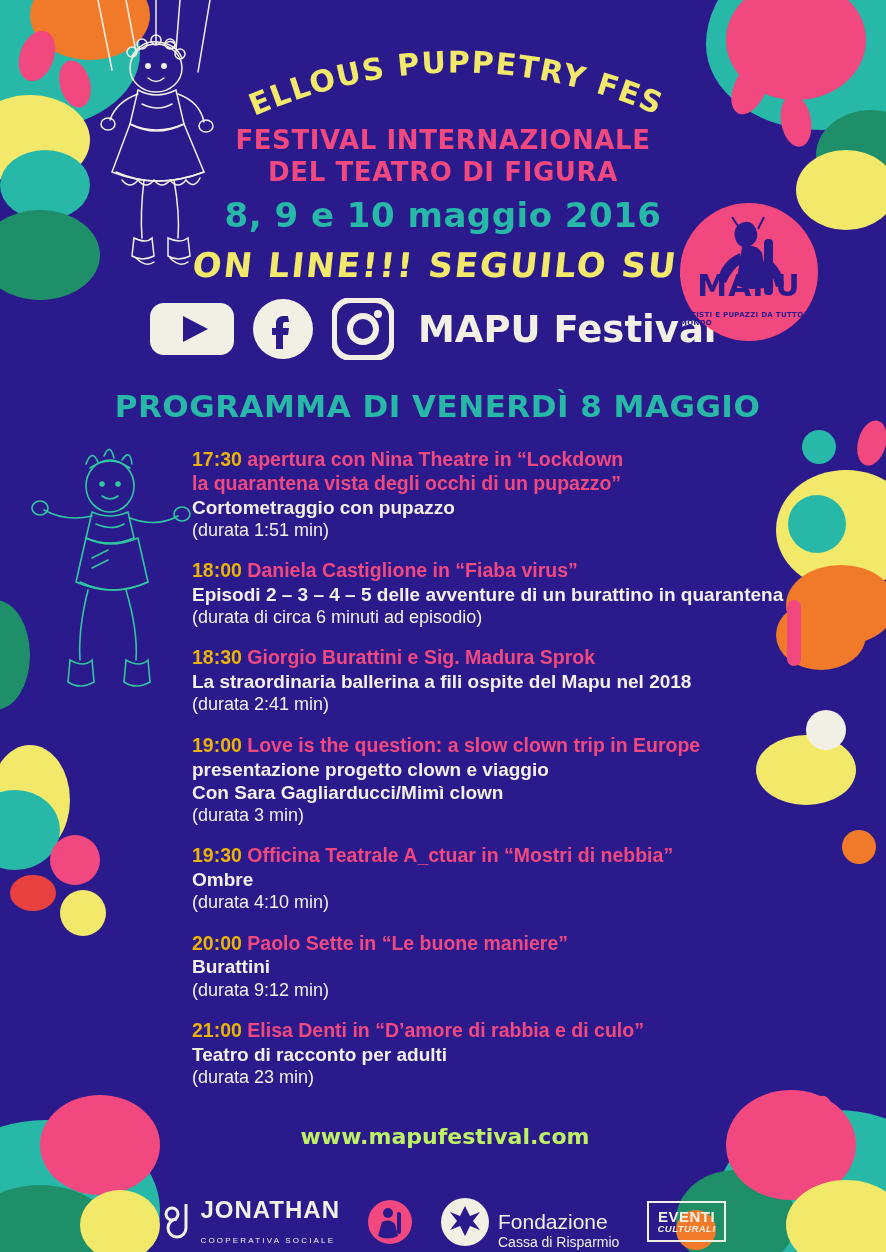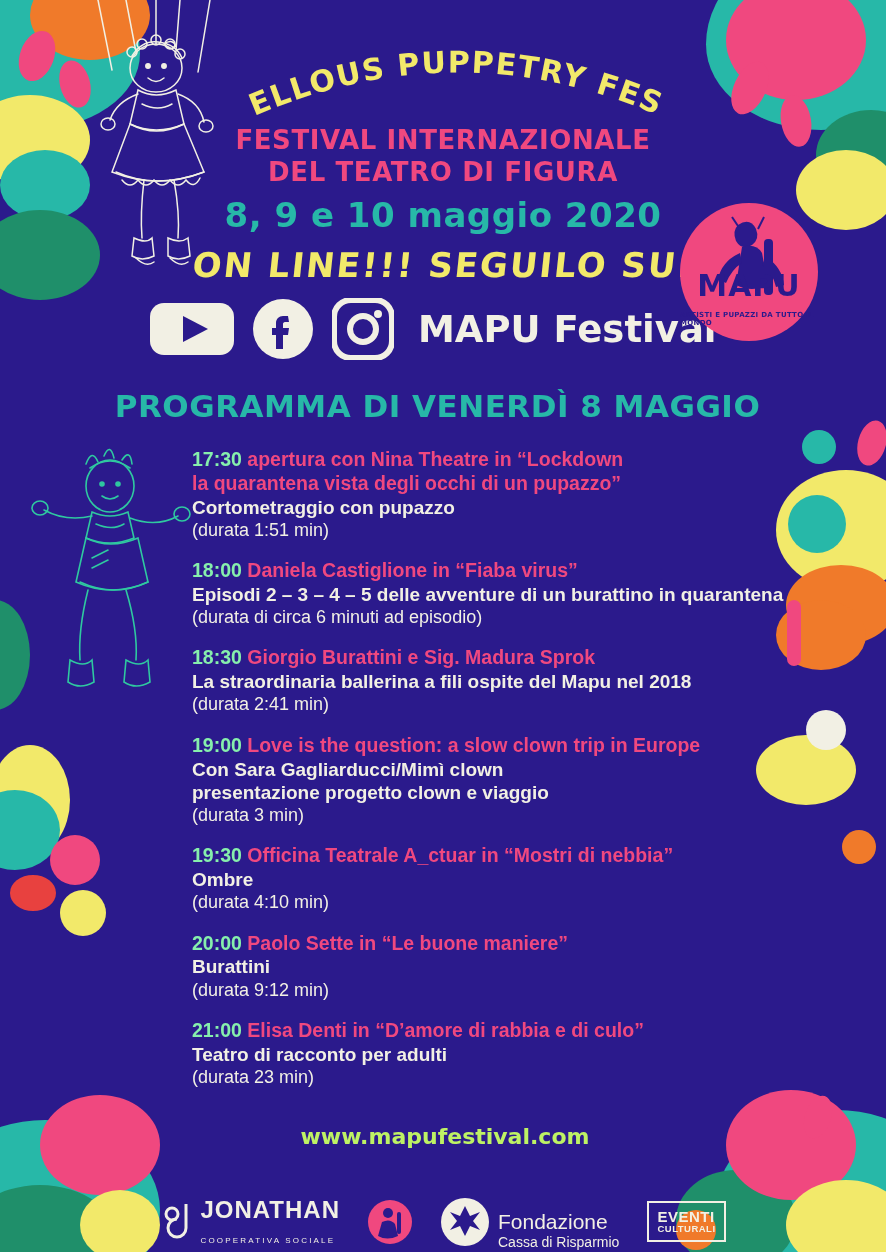--- a/index.html
+++ b/index.html
@@ -115,21 +115,21 @@
   .mapu-logo .msub {
     position:absolute; left:0; right:0; bottom:14px; text-align:left;
     color:#2b1a8c; font-size:7px; font-weight:bold; letter-spacing:.3px;
     font-family:"DejaVu Sans", sans-serif;
   }
 
   
   .schedule { position:absolute; left:192px; top:448px; width:640px; }
   .slot { margin-bottom:17px; }
   .slot .line1 { font-size:19.5px; font-weight:bold; line-height:1.22; }
-  .slot .time { color:#86efac; }
+  .slot .time { color:#eab308; }
   .slot .act { color:#f0487f; }
   .slot .desc { color:#f2f0e4; font-size:19px; font-weight:bold; line-height:1.22; }
   .slot .dur { color:#f2f0e4; font-size:18px; font-weight:normal; line-height:1.3; }
 
   .website {
     position:absolute; left:4px; right:0; top:1124px;
     text-align:center; color:#bef264; font-size:22px; font-weight:bold;
     font-family:"DejaVu Sans", sans-serif;
   }
 
@@ -138,22 +138,22 @@
     position:absolute; left:0; right:0; top:1172px;
     display:flex; justify-content:center; align-items:center; gap:28px;
   }
   .sp { display:flex; align-items:center; }
   .sp-text { color:#f2f0e4; font-family:"Liberation Sans", sans-serif; }
   .jonathan-name { font-size:24px; font-weight:bold; letter-spacing:1px; line-height:1; }
   .jonathan-sub { font-size:8px; letter-spacing:2.2px; margin-top:14px; }
   .fond-1 { font-size:21px; line-height:1;margin-top:39px; }
   .fond-2 { font-size:14px; line-height:1.25; margin-top:2px; }
   .ev-box { border:2px solid #f2f0e4; padding:6px 8px; line-height:1.05; text-align:left; }
-  .ev-1 { font-size:15px; font-weight:bold; letter-spacing:.5px; }
-  .ev-2 { font-size:9.5px; font-weight:bold; letter-spacing:.5px; }
+  .ev-1 { font-size:15px; font-weight:bold; letter-spacing:.5px;text-align:center; }
+  .ev-2 { font-size:9.5px; font-weight:bold; letter-spacing:.5px;font-style:italic; }
   .pink-circ { width:44px; height:44px; border-radius:50%; background:#f0487f; position:relative; }
 </style>
 </head>
 <body>
 
 <div class="poster">
 
   <div class="blob tl-teal"></div>
   <div class="blob tl-orange"></div>
   <div class="blob tl-yellow"></div>
@@ -273,21 +273,21 @@
     <text font-family="DejaVu Sans, sans-serif" font-size="30" font-weight="bold" fill="#f2e96a" letter-spacing="1.5">
       <textPath href="#arcpath" startOffset="50%" text-anchor="middle">MARVELLOUS PUPPETRY FESTIVAL</textPath>
     </text>
   </svg>
 
   <div class="sub1">
     <span>FESTIVAL INTERNAZIONALE</span><br>
     <span>DEL TEATRO DI FIGURA</span>
   </div>
 
-  <div class="dates">8, 9 e 10 maggio 2020</div>
+  <div class="dates">8, 9 e 10 maggio 2016</div>
   <div class="online">ON LINE!!! SEGUILO SU:</div>
 
   <div class="socials">
     <svg width="84" height="60" viewBox="0 0 84 60">
       <rect x="0" y="4" width="84" height="52" rx="14" fill="#f2f0e4"></rect>
       <polygon points="33,17 58,30 33,43" fill="#2b1a8c"></polygon>
     </svg>
     <svg width="62" height="62" viewBox="0 0 62 62">
       <circle cx="31" cy="31" r="30" fill="#f2f0e4"></circle>
       <path d="M36 18h-5c-4 0-7 3-7 7v5h-4v7h4v14h7V37h5l1-7h-6v-4c0-1 .7-2 2-2h4z" fill="#2b1a8c"></path>
@@ -348,22 +348,22 @@
       </div>
       <div class="desc">La straordinaria ballerina a fili ospite del Mapu nel 2018</div>
       <div class="dur">(durata 2:41 min)</div>
     </div>
 
     <div class="slot">
       <div class="line1">
         <span class="time">19:00</span>
         <span class="act">Love is the question: a slow clown trip in Europe</span>
       </div>
+      <div class="desc">presentazione progetto clown e viaggio</div>
       <div class="desc">Con Sara Gagliarducci/Mimì clown</div>
-      <div class="desc">presentazione progetto clown e viaggio</div>
       <div class="dur">(durata 3 min)</div>
     </div>
 
     <div class="slot">
       <div class="line1">
         <span class="time">19:30</span>
         <span class="act">Officina Teatrale A_ctuar in “Mostri di nebbia”</span>
       </div>
       <div class="desc">Ombre</div>
       <div class="dur">(durata 4:10 min)</div>

